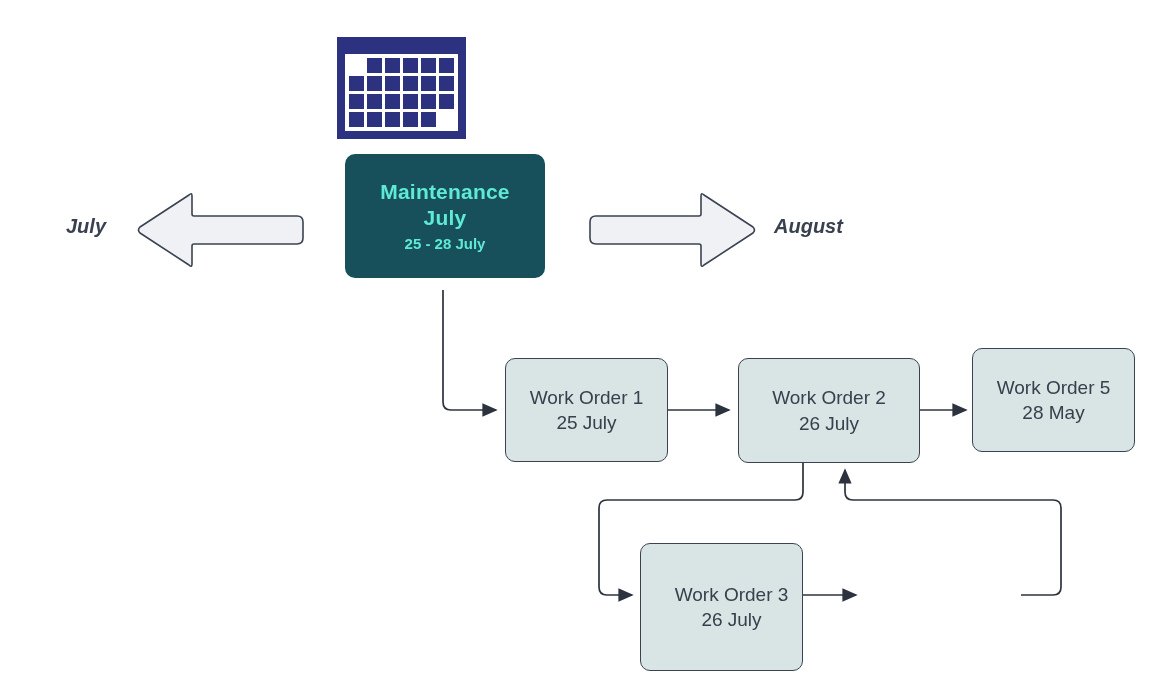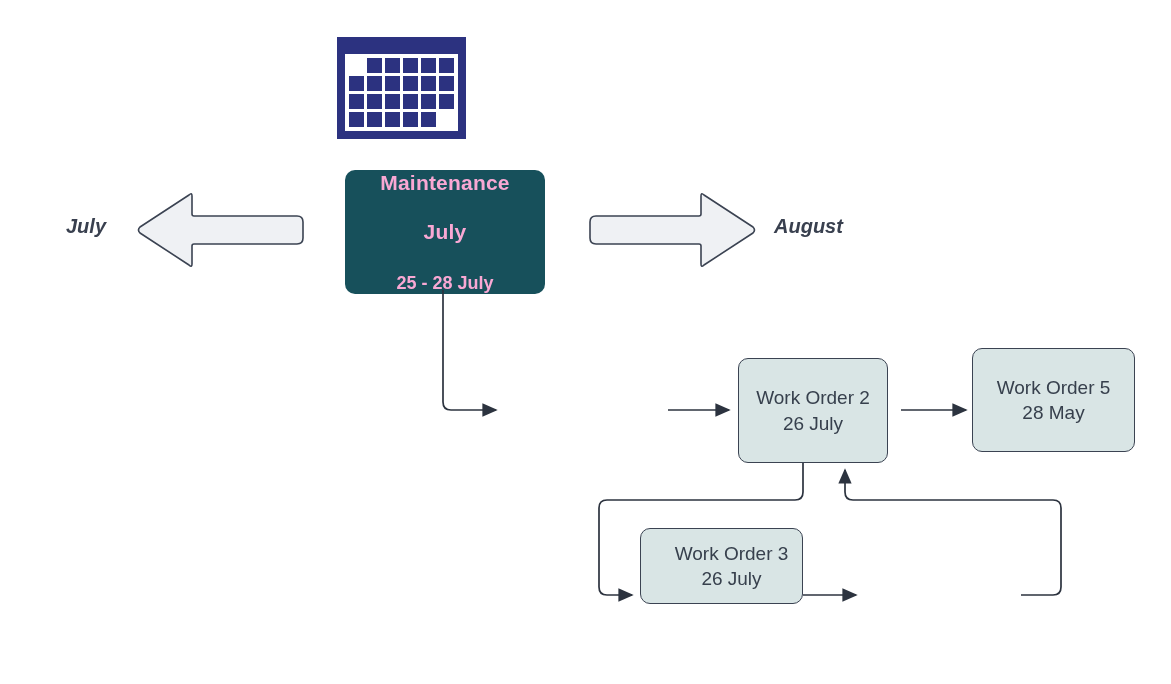--- a/index.html
+++ b/index.html
@@ -57,42 +57,41 @@
     grid-template-rows: repeat(4, 1fr);
     gap: 3px;
   }
   .cal-cell { background: #2c3280; }
   .cal-cell.blank { background: transparent; }
 
   
   .mevent {
     position: absolute;
     left: 345px;
-    top: 170px;
+    top: 154px;
     width: 200px;
     height: 124px;
     background: #17505b;
     border-radius: 10px;
-    color: #f9a8d4;
+    color: #5eead4;
     display: flex;
     flex-direction: column;
     align-items: center;
     justify-content: center;
     box-sizing: border-box;
     text-align: center;
     line-height: 1.2;
-    gap: 24px;
   }
   .mevent-title {
     font-size: 21px;
     font-weight: bold;
     letter-spacing: 0.2px;
   }
   .mevent-sub {
-    font-size: 18px;
+    font-size: 15px;
     font-weight: bold;
     margin-top: 5px;
   }
 
   
   .arrow-shape {
     position: absolute;
     fill: #eff1f4;
     stroke: #3b4352;
     stroke-width: 1.6;
@@ -203,30 +202,34 @@
       <path d="M 803 463 L 803 492 Q 803 500 795 500 L 607 500
                Q 599 500 599 508 L 599 587 Q 599 595 607 595 L 632 595" marker-end="url(#ah)"></path>
 
       <path d="M 803 595 L 856 595" marker-end="url(#ah)"></path>
 
       <path d="M 1021 595 L 1053 595 Q 1061 595 1061 587 L 1061 508
                Q 1061 500 1053 500 L 853 500 Q 845 500 845 492 L 845 470" marker-end="url(#ah)"></path>
     </g>
   </svg>
 
-
-  <div class="wo" style="left:738px; top:358px; width:150px; height:105px;">
+  <div class="wo" style="left:505px; top:358px; width:163px; height:104px;">
+    <span class="wo-name">Work Order 1</span>
+    <span class="wo-date">25 July</span>
+  </div>
+
+  <div class="wo" style="left:738px; top:358px; width:182px; height:105px;">
     <span class="wo-name">Work Order 2</span>
     <span class="wo-date">26 July</span>
   </div>
 
   <div class="wo" style="left:972px; top:348px; width:163px; height:104px;">
     <span class="wo-name">Work Order 5</span>
     <span class="wo-date">28 May</span>
   </div>
 
-  <div class="wo" style="left:640px; top:528px; width:163px; height:76px;padding-left:20px;">
+  <div class="wo" style="left:640px; top:543px; width:163px; height:128px;padding-left:20px;">
     <span class="wo-name">Work Order 3</span>
     <span class="wo-date">26 July</span>
   </div>
 
 
 </div>
 
 </body></html>

